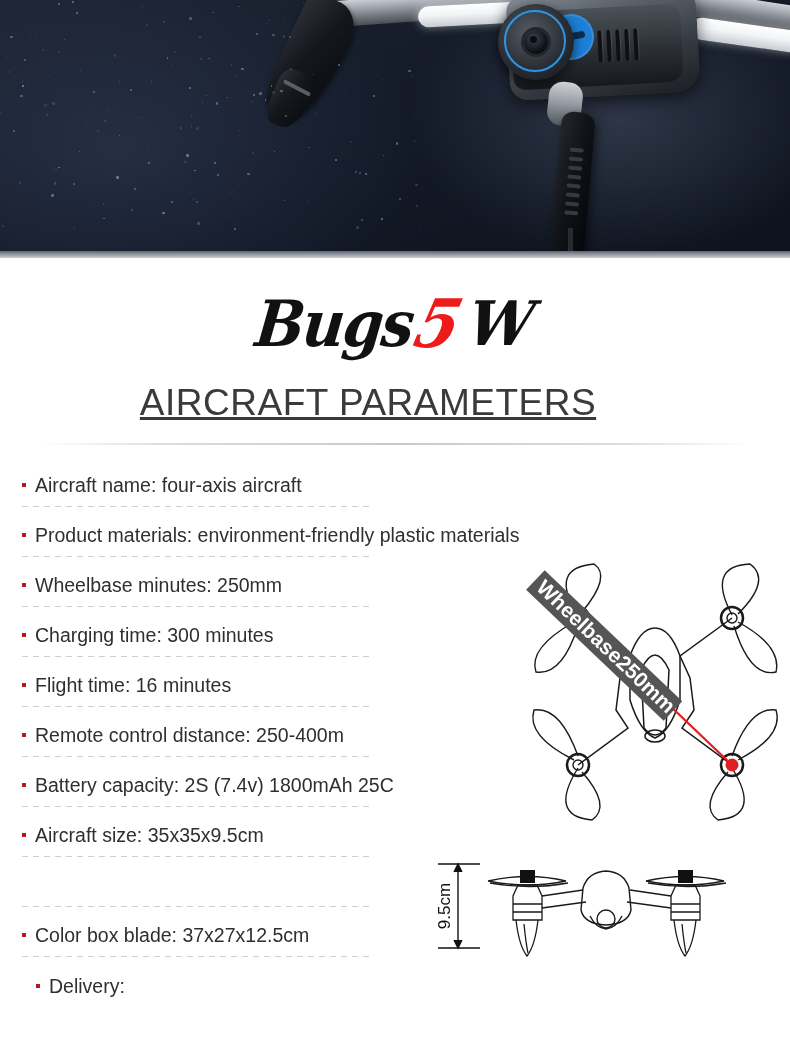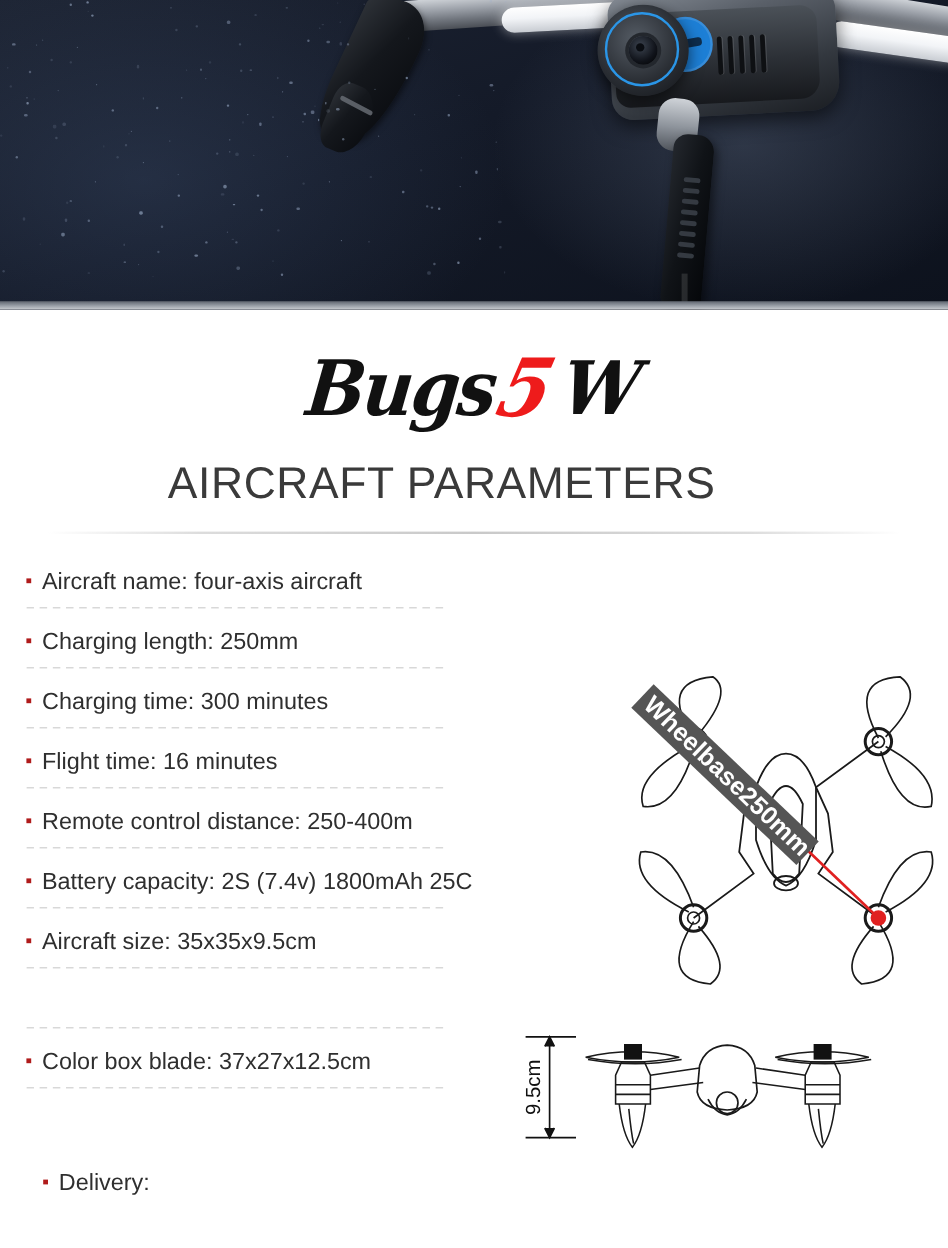--- a/index.html
+++ b/index.html
@@ -133,21 +133,21 @@
     line-height:1;
   }
   .logo-bugs{ font-size:58px; color:#111111; letter-spacing:-2px; transform:skewX(-6deg) scaleY(1.1); }
   .logo-five{ font-size:62px; color:#ee1b1b; transform:skewX(-14deg) scaleY(1.08); margin:0 1px 0 2px; }
   .logo-w{ font-size:58px; color:#111111; transform:skewX(-8deg) scaleY(1.06); margin-left:6px; }
 
   
   .heading{
     position:absolute; left:0; top:382px; width:736px;
     text-align:center;
-    font-size:37px; letter-spacing:.5px; color:#3a3a3a; font-weight:400;
+    font-size:37px; letter-spacing:.5px; color:#3a3a3a; font-weight:400;text-decoration:underline;
   }
   .heading-rule{
     position:absolute; left:40px; top:443px; width:710px; height:2px;
     background:linear-gradient(90deg, rgba(220,220,220,0) 0%, #dcdcdc 18%, #c9c9c9 50%, #dcdcdc 82%, rgba(220,220,220,0) 100%);
   }
 
   
   .spec-list{ position:absolute; left:0; top:462px; width:790px; }
   .spec-row{ position:relative; height:50px; }
   .spec-line{
@@ -388,21 +388,28 @@
   <div class="spec-row">
     <div class="spec-line">
         <span class="bullet"></span>
         <span>Aircraft name: four-axis aircraft</span>
       </div>
     <div class="dash-rule"></div>
   </div>
   <div class="spec-row">
     <div class="spec-line">
         <span class="bullet"></span>
-        <span>Charging length: 250mm</span>
+        <span>Product materials: environment-friendly plastic materials</span>
+      </div>
+    <div class="dash-rule"></div>
+  </div>
+  <div class="spec-row">
+    <div class="spec-line">
+        <span class="bullet"></span>
+        <span>Wheelbase minutes: 250mm</span>
       </div>
     <div class="dash-rule"></div>
   </div>
   <div class="spec-row">
     <div class="spec-line">
         <span class="bullet"></span>
         <span>Charging time: 300 minutes</span>
       </div>
     <div class="dash-rule"></div>
   </div>

